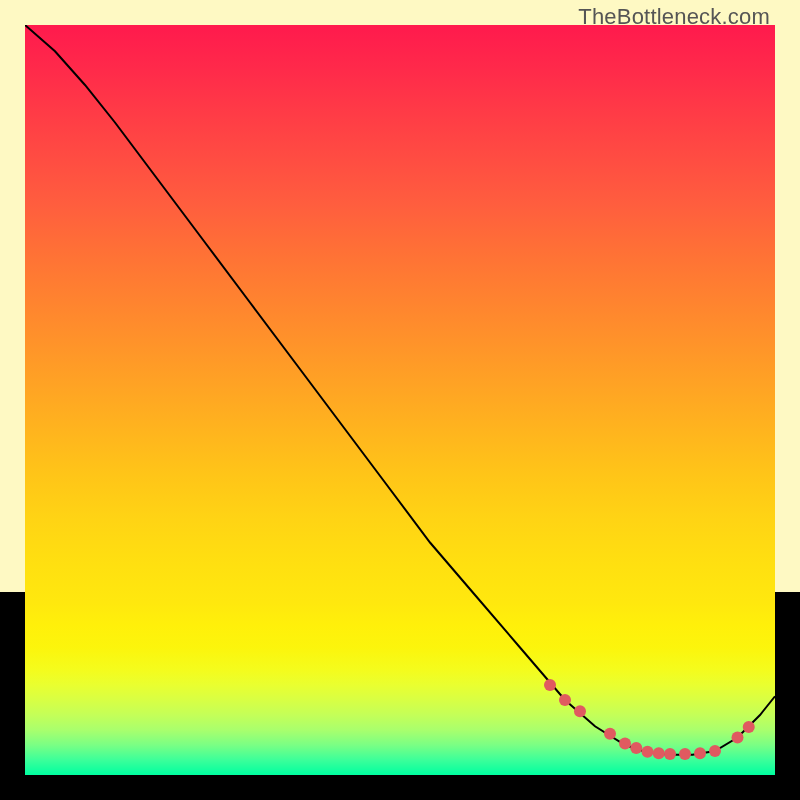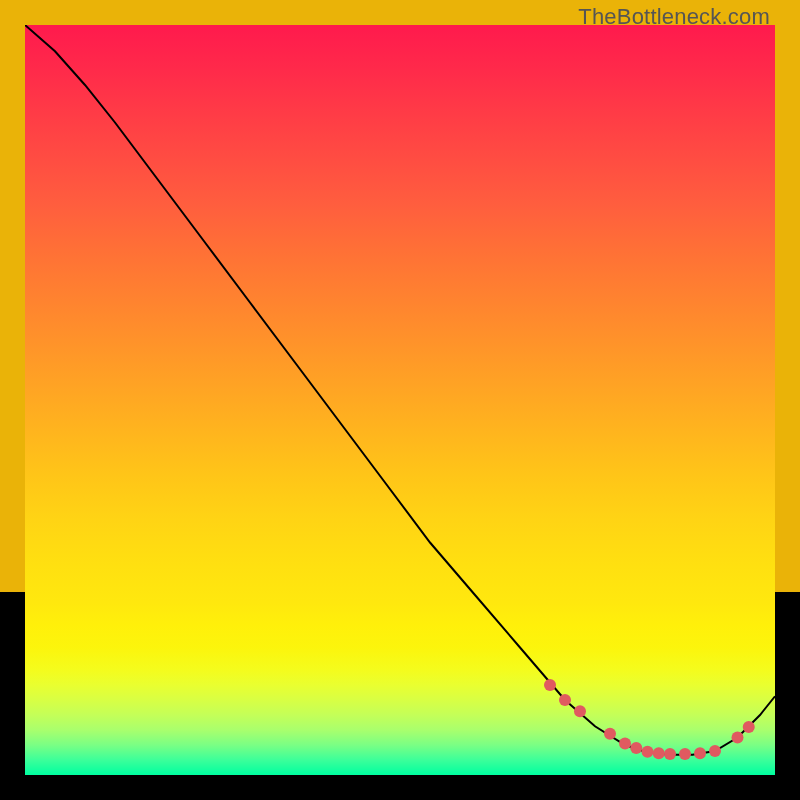--- a/index.html
+++ b/index.html
@@ -8,21 +8,21 @@
     width: 800px;
     height: 800px;
     background: #000;
     overflow: hidden;
     font-family: Arial, Helvetica, sans-serif;
   }
   .frame {
     position: relative;
     width: 800px;
     height: 592px;
-    background: #eab308;
+    background: #fef9c3;
   }
   .plot-area {
     position: absolute;
     left: 25px;
     top: 25px;
     width: 750px;
     height: 750px;
     
     background: linear-gradient(
       to bottom,

